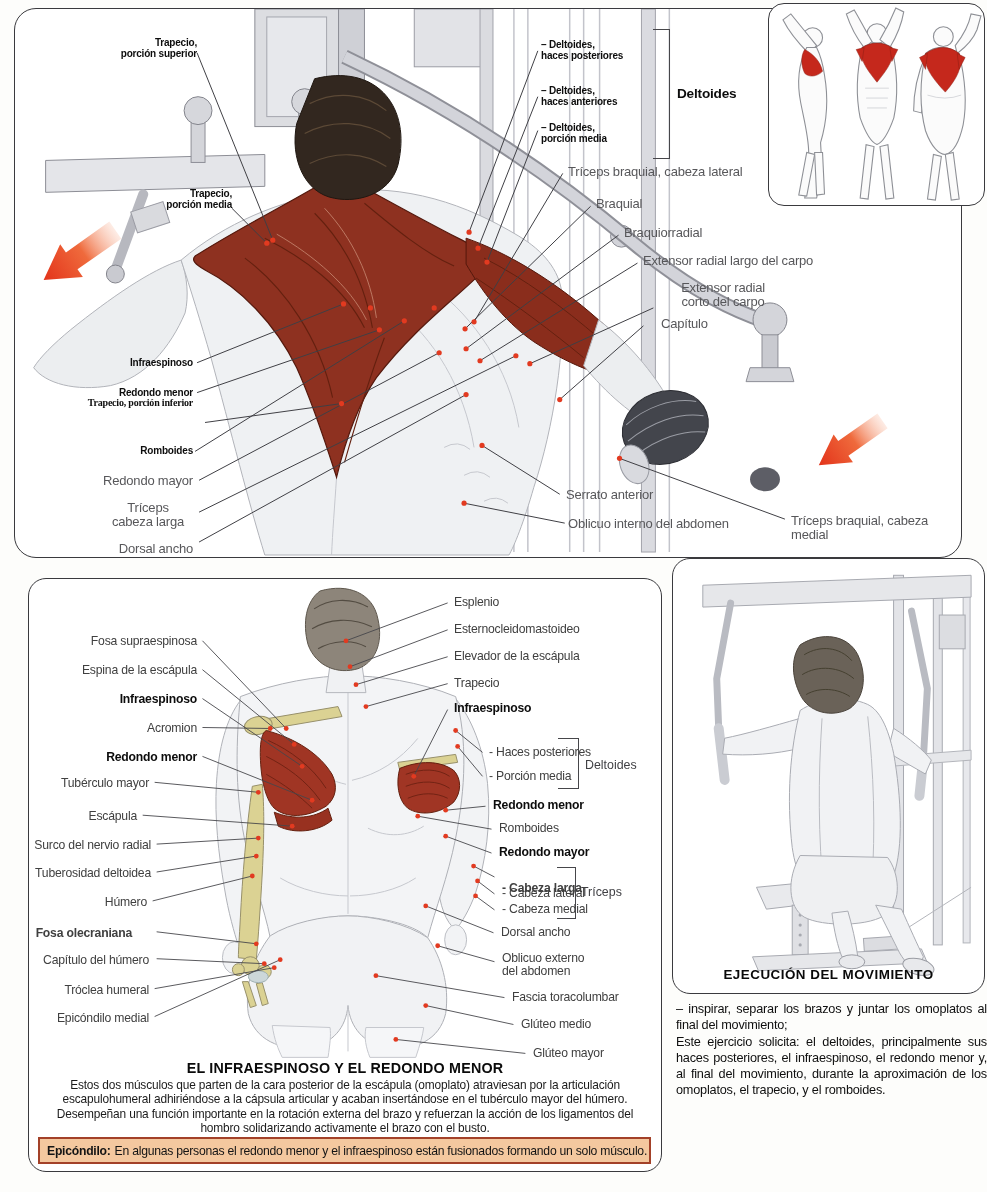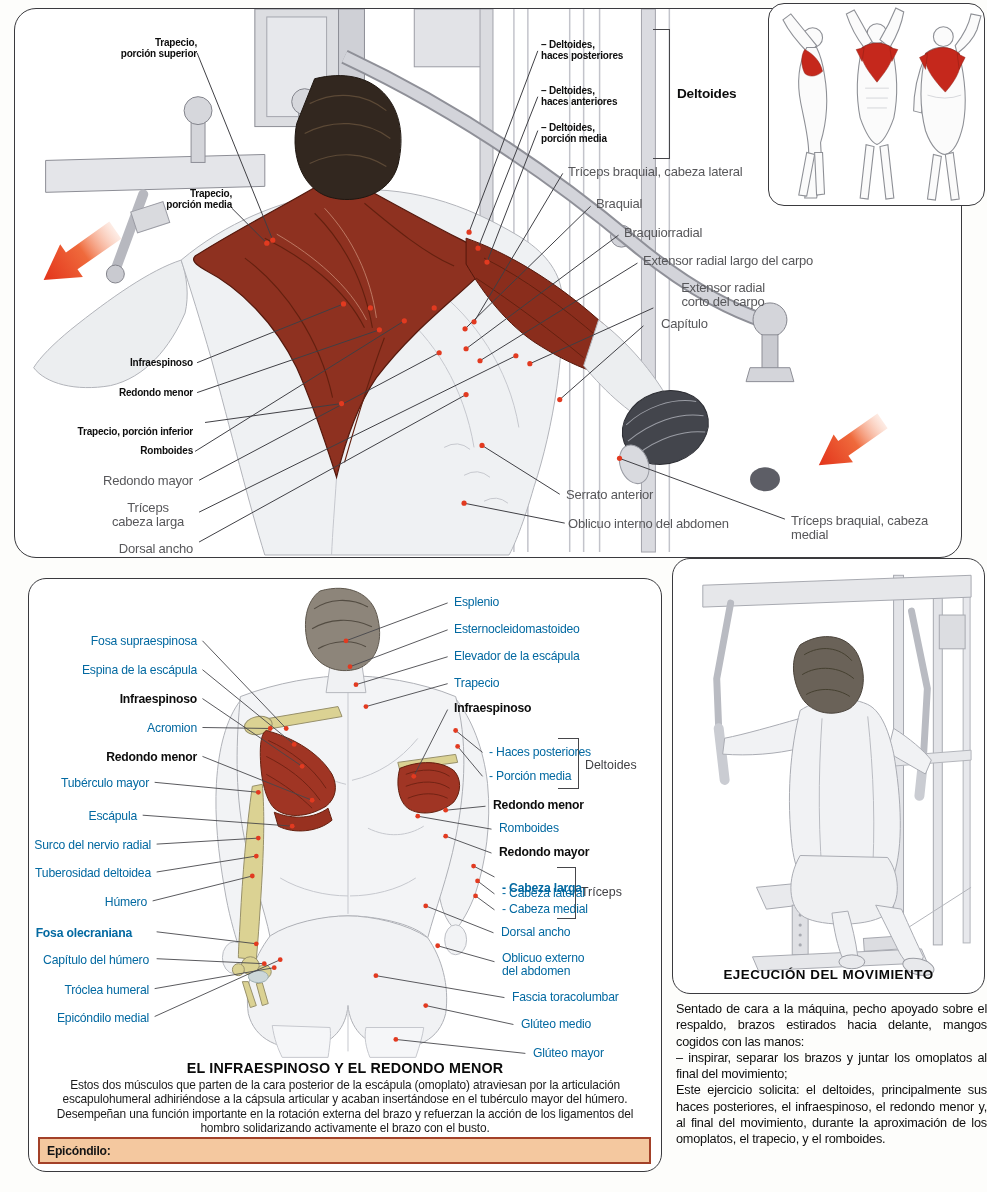--- a/index.html
+++ b/index.html
@@ -5,21 +5,21 @@
   html,body{margin:0;padding:0;background:#e9e9e9;}
   .page{position:relative;width:987px;height:1192px;background:#fdfdfb;overflow:hidden;
         font-family:"Liberation Sans",sans-serif;margin:0 auto;}
   .panel{position:absolute;background:#fff;border:1.6px solid #3a3a3e;box-sizing:border-box;}
   .fillsvg{position:absolute;left:0;top:0;width:100%;height:100%;}
   
   .tl{position:absolute;font-size:13px;line-height:1.1;color:#57575a;white-space:pre-line;letter-spacing:-0.2px;}
   .tl.b{font-weight:700;color:#0d0d0d;font-size:10px;}
   .ra{text-align:right;}
   .ca{text-align:center;}
-  .al{position:absolute;font-size:12.2px;line-height:1.08;color:#0369a1;white-space:pre-line;letter-spacing:-0.2px;}
+  .al{position:absolute;font-size:12.2px;line-height:1.08;color:#404040;white-space:pre-line;letter-spacing:-0.2px;}
   .al.b{font-weight:700;color:#0c0c0c;}
   .brk{position:absolute;border:1.3px solid #46464a;border-left:none;}
   .grp{position:absolute;font-weight:700;color:#0d0d0d;font-size:13.6px;letter-spacing:-0.2px;}
   .grp2{position:absolute;color:#3f3f43;font-size:12.4px;}
   .apanel-title{position:absolute;left:0;top:481px;width:100%;text-align:center;font-weight:700;
       font-size:14.3px;color:#0a0a0a;letter-spacing:.2px;}
   .desc{position:absolute;left:7px;top:499px;width:618px;text-align:center;font-size:11.9px;
       line-height:1.2;color:#1b1b1b;letter-spacing:-0.15px;}
   .note{position:absolute;left:9px;top:558px;width:613px;height:27px;border:2px solid #a34129;
       background:#f4c89f;display:flex;align-items:center;padding:0 7px;box-sizing:border-box;
@@ -185,21 +185,21 @@
         <circle cx="420" cy="300" r="2.6"></circle>
       </g>
     </svg>
 
     <div class="tl b ra" style="right:764px;top:28px;">Trapecio,
 porción superior</div>
     <div class="tl b ra" style="right:729px;top:179px;">Trapecio,
 porción media</div>
     <div class="tl b ra" style="right:768px;top:348px;">Infraespinoso</div>
     <div class="tl b ra" style="right:768px;top:378px;">Redondo menor</div>
-    <div class="tl b ra" style="right:768px;top:417px;">Trapecio, porción inferior</div>
+    <div class="tl b ra" style="right:768px;top:388px;font-family:Liberation Serif, serif;">Trapecio, porción inferior</div>
     <div class="tl b ra" style="right:768px;top:436px;">Romboides</div>
     <div class="tl ra" style="right:768px;top:465px;">Redondo mayor</div>
     <div class="tl ca" style="right:767px;top:492px;width:92px;">Tríceps
 cabeza larga</div>
     <div class="tl ra" style="right:768px;top:533px;">Dorsal ancho</div>
 
     <div class="tl b" style="left:526px;top:30px;">– Deltoides,
 haces posteriores</div>
     <div class="tl b" style="left:526px;top:76px;">– Deltoides,
 haces anteriores</div>
@@ -425,20 +425,21 @@
     <div class="al" style="left:473px;top:373px;">Oblicuo externo
 del abdomen</div>
     <div class="al" style="left:483px;top:412px;">Fascia toracolumbar</div>
     <div class="al" style="left:492px;top:439px;">Glúteo medio</div>
     <div class="al" style="left:504px;top:468px;">Glúteo mayor</div>
 
     <div class="apanel-title">EL INFRAESPINOSO Y EL REDONDO MENOR</div>
     <div class="desc">Estos dos músculos que parten de la cara posterior de la escápula (omoplato) atraviesan por la articulación escapulohumeral adhiriéndose a la cápsula articular y acaban insertándose en el tubérculo mayor del húmero. Desempeñan una función importante en la rotación externa del brazo y refuerzan la acción de los ligamentos del hombro solidarizando activamente el brazo con el busto.</div>
     <div class="note">
       <b>Epicóndilo:</b>
+      <span>En algunas personas el redondo menor y el infraespinoso están fusionados formando un solo músculo.</span>
     </div>
   </div>
 
   <div class="panel" style="left:672px;top:558px;width:313px;height:436px;border-radius:18px;">
     <svg class="fillsvg" viewBox="0 0 313 436">
       <g>
         <rect x="222" y="16" width="10" height="372" fill="#e3e4e8" stroke="#a7a9b0"></rect>
         <rect x="262" y="22" width="9" height="366" fill="#e3e4e8" stroke="#a7a9b0"></rect>
         <rect x="292" y="28" width="7" height="358" fill="#e7e8ec" stroke="#b2b4ba"></rect>
         <polygon points="30,26 300,16 300,38 30,48" fill="#e6e7ea" stroke="#a7a9b0"></polygon>
@@ -469,18 +470,17 @@
         <ellipse cx="247" cy="410" rx="16" ry="8" transform="rotate(14 247 410)" fill="#e8e9ec" stroke="#9a9ca3"></ellipse>
         <ellipse cx="180" cy="405" rx="13" ry="7" fill="#e8e9ec" stroke="#9a9ca3"></ellipse>
         <path d="M128,86 C150,72 176,76 186,96 C196,118 192,140 178,150 C160,160 136,154 128,136 C120,120 118,100 128,86 Z" fill="#6a6258" stroke="#4b443b"></path>
         <path d="M132,96 C148,86 168,88 180,102 M130,116 C146,106 168,108 182,120 M134,136 C148,128 166,130 178,138" stroke="#45402f" stroke-width="1" fill="none"></path>
       </g>
     </svg>
     <div class="exec-title">EJECUCIÓN DEL MOVIMIENTO</div>
   </div>
 
   <div class="exec-text">
-    <p>Sentado de cara a la máquina, pecho apoyado sobre el respaldo, brazos estirados hacia delante, mangos cogidos con las manos:</p>
     <p>–  inspirar, separar los brazos y juntar los omoplatos al final del movimiento;</p>
     <p>Este ejercicio solicita: el deltoides, principalmente sus haces posteriores, el infraespinoso, el redondo menor y, al final del movimiento, durante la aproximación de los omoplatos, el trapecio, y el romboides.</p>
   </div>
 
 </div>
 
 </body></html>

